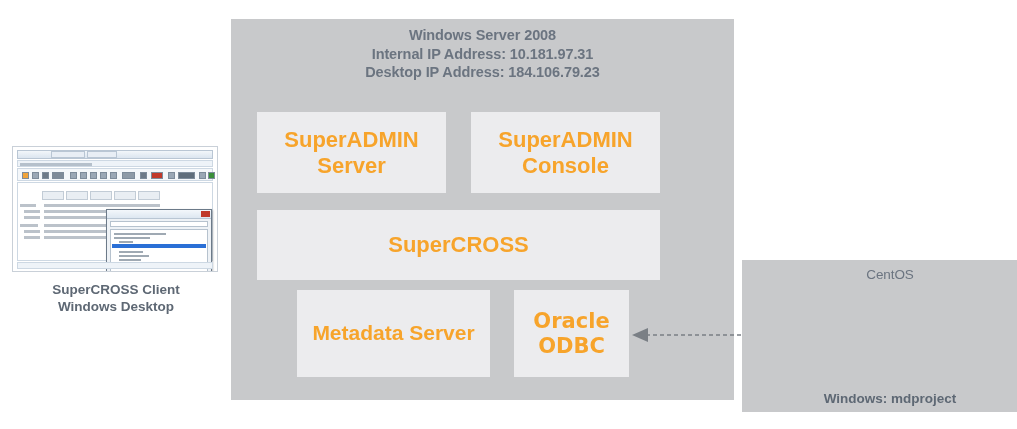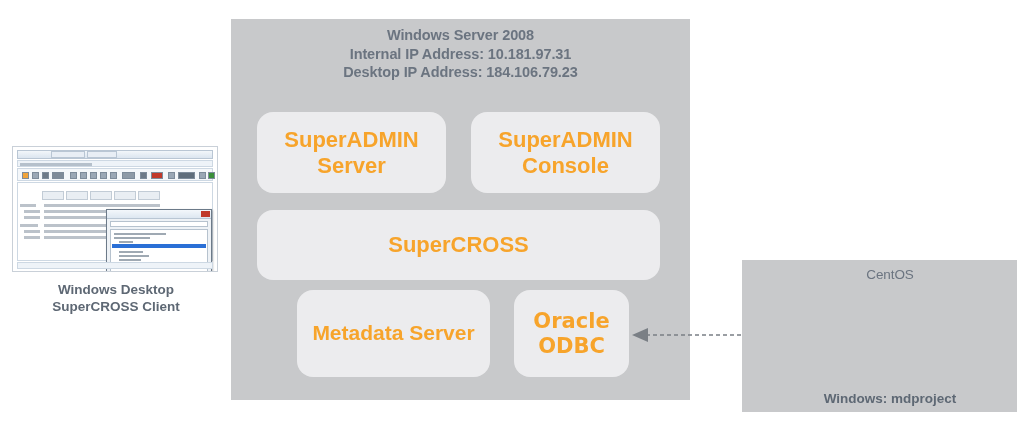--- a/index.html
+++ b/index.html
@@ -23,34 +23,33 @@
   .box {
     position: absolute;
     background: #ececee;
     display: flex;
     align-items: center;
     justify-content: center;
     text-align: center;
     color: #f7a42b;
     font-weight: bold;
     line-height: 1.18;
-    border-radius: 16px;
   }
   .panel-title {
     position: absolute;
     width: 100%;
     text-align: center;
     color: #6b7480;
     font-weight: bold;
     line-height: 1.28;
     letter-spacing: -0.1px;
   }
 
   
-  #server-panel { left: 231px; top: 19px; width: 459px; height: 381px; }
+  #server-panel { left: 231px; top: 19px; width: 459px; height: 381px; padding-left: 44px; }
   #server-panel-title {
     top: 7px; left: 0;
     font-size: 14.5px;
   }
   #box-superadmin-server  { left: 26px;  top: 93px;  width: 189px; height: 81px; font-size: 22px; }
   #box-superadmin-console { left: 240px; top: 93px; width: 189px; height: 81px; font-size: 22px; }
   #box-superserver        { left: 26px;  top: 191px; width: 403px; height: 70px; font-size: 22px; }
   #box-metadata-server    { left: 66px;  top: 271px; width: 193px; height: 87px; font-size: 21px; }
   #box-oracle-odbc        { left: 283px; top: 271px; width: 115px; height: 87px;
                             font-size: 21px; font-family: "DejaVu Sans", sans-serif; }
@@ -240,22 +239,22 @@
 
         </div>
 
       </div>
     </div>
 
     <div class="tn-statusbar"></div>
   </div>
 
   <div id="client-caption">
+    <div>SuperCROSS Client</div>
     <div>Windows Desktop</div>
-    <div>SuperCROSS Client</div>
   </div>
 </div>
 
 <div class="panel" id="server-panel">
 
   <div class="panel-title" id="server-panel-title">
     <div>Windows Server 2008</div>
     <div>Internal IP Address: 10.181.97.31</div>
     <div>Desktop IP Address: 184.106.79.23</div>
   </div>

